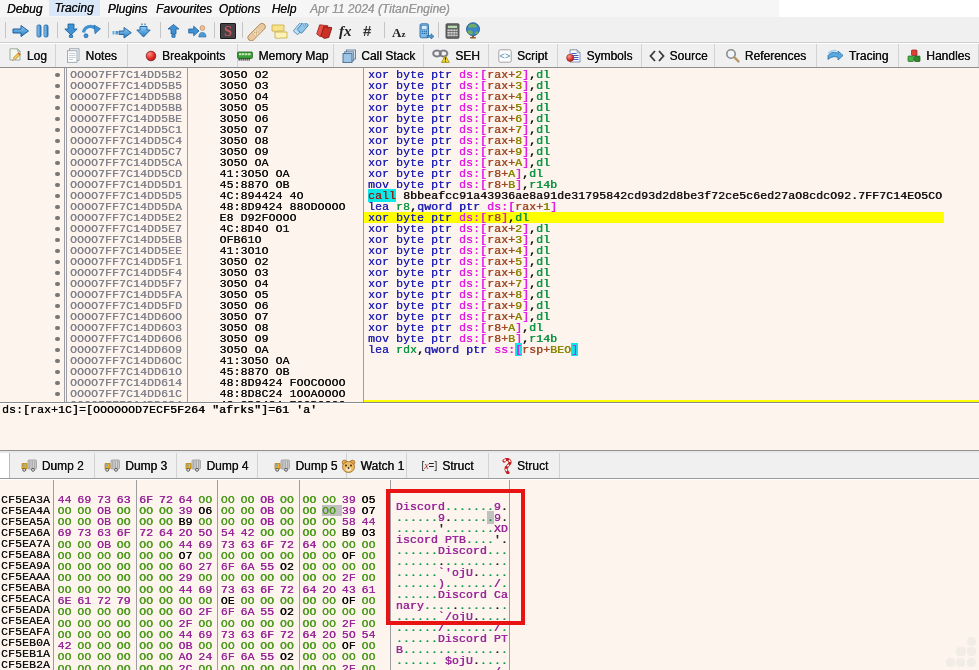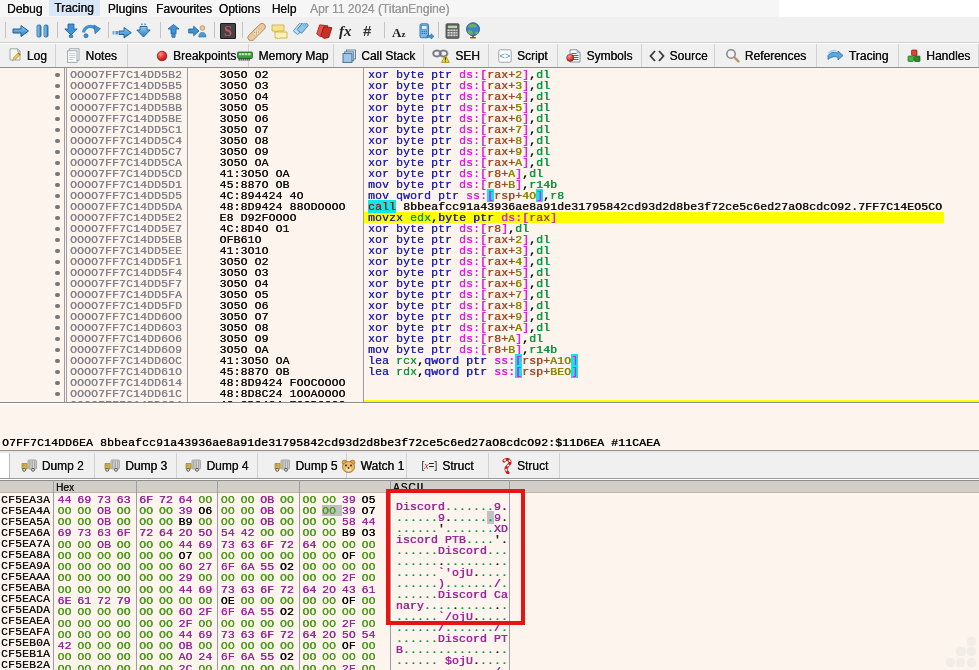--- a/index.html
+++ b/index.html
@@ -1,18 +1,18 @@
 <!DOCTYPE html>
 <html><head><meta charset="utf-8"><style>
 *{margin:0;padding:0;box-sizing:border-box;}
 html,body{width:979px;height:670px;overflow:hidden;background:#fff;font-family:"Liberation Sans",sans-serif;}
 #root{position:relative;width:979px;height:670px;}
 .abs{position:absolute;}
 
-#menu{position:absolute;left:0;top:0;width:779px;height:17px;background:#f6f6f6;}
+#menu{position:absolute;left:0;top:0;width:779px;height:17px;background:#f6f6f6;font-style:italic;}
 #menu .mi{position:absolute;top:1.5px;height:15px;line-height:14px;font-size:12px;color:#111;text-shadow:0.3px 0 0 currentcolor;}
 #menu .hl{background:#d9e7f8;}
 
 #tbar{position:absolute;left:0;top:17px;width:979px;height:26px;background:#f0f0f0;border-bottom:1px solid #cfcfcf;}
 .ticon{position:absolute;}
 .tsep{position:absolute;top:5px;height:16px;width:1px;background:#c4c4c4;}
 
 #tabs{position:absolute;left:0;top:44px;width:979px;height:24px;background:#f0f0f0;border-bottom:1px solid #8e8e8e;}
 #dtabs{position:absolute;left:0;top:453px;width:979px;height:26px;background:#f0f0f0;border-bottom:1px solid #9a9a9a;}
 .tab{position:absolute;top:0;height:23px;display:flex;align-items:center;justify-content:center;gap:5px;border-right:1px solid #d2d2d2;}
@@ -199,21 +199,21 @@
       <div class="tab" style="left:55.7px;width:72.0px">
         <svg width="15" height="15" viewBox="0 0 15 15" style="">
           <rect x="3.5" y="0.8" width="9.5" height="11.5" fill="#f5f8fa" stroke="#8a96a4" stroke-width="0.8"></rect>
           <rect x="1.5" y="2.8" width="9.5" height="11.5" fill="#fdfdfd" stroke="#8a96a4" stroke-width="0.8"></rect>
           <g stroke="#b8c4d0" stroke-width="0.8">
             <path d="M3 5.5h6.5M3 7.5h6.5M3 9.5h6.5M3 11.5h4"></path>
           </g>
         </svg>
         <span class="tlab">Notes</span>
       </div>
-      <div class="tab" style="left:144px;width:105.3px">
+      <div class="tab" style="left:133px;width:105.3px">
         <svg width="12" height="12" viewBox="0 0 12 12" style="">
           <circle cx="6" cy="6" r="4.8" fill="url(#rg1)" stroke="#7a1010" stroke-width="0.7"></circle>
           <defs>
             <radialGradient id="rg1" cx="0.35" cy="0.3" r="0.9">
               <stop offset="0" stop-color="#ff9088"></stop>
               <stop offset="0.55" stop-color="#e02820"></stop>
               <stop offset="1" stop-color="#9a1410"></stop>
             </radialGradient>
           </defs>
         </svg>
@@ -425,42 +425,40 @@
         <div class="ln"><span class="tb">xor&nbsp;byte&nbsp;ptr&nbsp;</span><span class="tm">ds:[</span><span class="ts">rax+</span><span class="to">3</span><span class="tm">]</span><span class="tk">,</span><span class="tg">dl</span></div>
         <div class="ln"><span class="tb">xor&nbsp;byte&nbsp;ptr&nbsp;</span><span class="tm">ds:[</span><span class="ts">rax+</span><span class="to">4</span><span class="tm">]</span><span class="tk">,</span><span class="tg">dl</span></div>
         <div class="ln"><span class="tb">xor&nbsp;byte&nbsp;ptr&nbsp;</span><span class="tm">ds:[</span><span class="ts">rax+</span><span class="to">5</span><span class="tm">]</span><span class="tk">,</span><span class="tg">dl</span></div>
         <div class="ln"><span class="tb">xor&nbsp;byte&nbsp;ptr&nbsp;</span><span class="tm">ds:[</span><span class="ts">rax+</span><span class="to">6</span><span class="tm">]</span><span class="tk">,</span><span class="tg">dl</span></div>
         <div class="ln"><span class="tb">xor&nbsp;byte&nbsp;ptr&nbsp;</span><span class="tm">ds:[</span><span class="ts">rax+</span><span class="to">7</span><span class="tm">]</span><span class="tk">,</span><span class="tg">dl</span></div>
         <div class="ln"><span class="tb">xor&nbsp;byte&nbsp;ptr&nbsp;</span><span class="tm">ds:[</span><span class="ts">rax+</span><span class="to">8</span><span class="tm">]</span><span class="tk">,</span><span class="tg">dl</span></div>
         <div class="ln"><span class="tb">xor&nbsp;byte&nbsp;ptr&nbsp;</span><span class="tm">ds:[</span><span class="ts">rax+</span><span class="to">9</span><span class="tm">]</span><span class="tk">,</span><span class="tg">dl</span></div>
         <div class="ln"><span class="tb">xor&nbsp;byte&nbsp;ptr&nbsp;</span><span class="tm">ds:[</span><span class="ts">rax+</span><span class="to">A</span><span class="tm">]</span><span class="tk">,</span><span class="tg">dl</span></div>
         <div class="ln"><span class="tb">xor&nbsp;byte&nbsp;ptr&nbsp;</span><span class="tm">ds:[</span><span class="ts">r8+</span><span class="to">A</span><span class="tm">]</span><span class="tk">,</span><span class="tg">dl</span></div>
         <div class="ln"><span class="tb">mov&nbsp;byte&nbsp;ptr&nbsp;</span><span class="tm">ds:[</span><span class="ts">r8+</span><span class="to">B</span><span class="tm">]</span><span class="tk">,</span><span class="tg">r14b</span></div>
-        <div class="ln"><span class="tb">mov&nbsp;qword&nbsp;ptr&nbsp;</span><span class="tm">ss:</span><span class="tc">[</span><span class="ts">rsp+</span><span class="to">4O</span><span class="tc">]</span><span class="tk">,</span><span class="tg">r8</span></div>
         <div class="ln"><span class="tC">call</span><span class="ty">&nbsp;</span><span class="tr">8bbeafcc91a43936ae8a91de31795842cd93d2d8be3f72ce5c6ed27aO8cdcO92.7FF7C14EO5CO</span></div>
-        <div class="ln"><span class="tb">movzx&nbsp;</span><span class="tg">edx</span><span class="tk">,</span><span class="tb">byte&nbsp;ptr&nbsp;</span><span class="tm">ds:[</span><span class="ts">rax</span><span class="tm">]</span></div>
+        <div class="ln"><span class="tb">lea&nbsp;</span><span class="tg">r8</span><span class="tk">,</span><span class="tb">qword&nbsp;ptr&nbsp;</span><span class="tm">ds:[</span><span class="ts">rax+</span><span class="to">1</span><span class="tm">]</span></div>
         <div class="ln"><span class="tb">xor&nbsp;byte&nbsp;ptr&nbsp;</span><span class="tm">ds:[</span><span class="ts">r8</span><span class="tm">]</span><span class="tk">,</span><span class="tg">dl</span></div>
         <div class="ln"><span class="tb">xor&nbsp;byte&nbsp;ptr&nbsp;</span><span class="tm">ds:[</span><span class="ts">rax+</span><span class="to">2</span><span class="tm">]</span><span class="tk">,</span><span class="tg">dl</span></div>
         <div class="ln"><span class="tb">xor&nbsp;byte&nbsp;ptr&nbsp;</span><span class="tm">ds:[</span><span class="ts">rax+</span><span class="to">3</span><span class="tm">]</span><span class="tk">,</span><span class="tg">dl</span></div>
         <div class="ln"><span class="tb">xor&nbsp;byte&nbsp;ptr&nbsp;</span><span class="tm">ds:[</span><span class="ts">rax+</span><span class="to">4</span><span class="tm">]</span><span class="tk">,</span><span class="tg">dl</span></div>
         <div class="ln"><span class="tb">xor&nbsp;byte&nbsp;ptr&nbsp;</span><span class="tm">ds:[</span><span class="ts">rax+</span><span class="to">5</span><span class="tm">]</span><span class="tk">,</span><span class="tg">dl</span></div>
         <div class="ln"><span class="tb">xor&nbsp;byte&nbsp;ptr&nbsp;</span><span class="tm">ds:[</span><span class="ts">rax+</span><span class="to">6</span><span class="tm">]</span><span class="tk">,</span><span class="tg">dl</span></div>
         <div class="ln"><span class="tb">xor&nbsp;byte&nbsp;ptr&nbsp;</span><span class="tm">ds:[</span><span class="ts">rax+</span><span class="to">7</span><span class="tm">]</span><span class="tk">,</span><span class="tg">dl</span></div>
         <div class="ln"><span class="tb">xor&nbsp;byte&nbsp;ptr&nbsp;</span><span class="tm">ds:[</span><span class="ts">rax+</span><span class="to">8</span><span class="tm">]</span><span class="tk">,</span><span class="tg">dl</span></div>
         <div class="ln"><span class="tb">xor&nbsp;byte&nbsp;ptr&nbsp;</span><span class="tm">ds:[</span><span class="ts">rax+</span><span class="to">9</span><span class="tm">]</span><span class="tk">,</span><span class="tg">dl</span></div>
         <div class="ln"><span class="tb">xor&nbsp;byte&nbsp;ptr&nbsp;</span><span class="tm">ds:[</span><span class="ts">rax+</span><span class="to">A</span><span class="tm">]</span><span class="tk">,</span><span class="tg">dl</span></div>
         <div class="ln"><span class="tb">xor&nbsp;byte&nbsp;ptr&nbsp;</span><span class="tm">ds:[</span><span class="ts">r8+</span><span class="to">A</span><span class="tm">]</span><span class="tk">,</span><span class="tg">dl</span></div>
         <div class="ln"><span class="tb">mov&nbsp;byte&nbsp;ptr&nbsp;</span><span class="tm">ds:[</span><span class="ts">r8+</span><span class="to">B</span><span class="tm">]</span><span class="tk">,</span><span class="tg">r14b</span></div>
-        <div class="ln"><span class="tb">lea&nbsp;</span><span class="tg">rcx</span><span class="tk">,</span><span class="tb">qword&nbsp;ptr&nbsp;</span><span class="tm">ss:</span><span class="tc">[</span><span class="ts">rsp+</span><span class="to">A1O</span><span class="tc">]</span></div>
         <div class="ln"><span class="tb">lea&nbsp;</span><span class="tg">rdx</span><span class="tk">,</span><span class="tb">qword&nbsp;ptr&nbsp;</span><span class="tm">ss:</span><span class="tc">[</span><span class="ts">rsp+</span><span class="to">BEO</span><span class="tc">]</span></div>
       </div>
 </div>
 <div class="abs" style="left:0;top:402.4px;width:979px;height:1.1px;background:#8a8a8a"></div>
 <div id="info">
- <div class="abs" style="left:2px;top:32.1px">O7FF7C14DD6EA&nbsp;8bbeafcc91a43936ae8a91de31795842cd93d2d8be3f72ce5c6ed27aO8cdcO92:$11D6EA&nbsp;#11CAEA</div>
+ <div class="abs" style="left:2px;top:-0.7px">ds:[rax+1C]=[OOOOOOD7ECF5F264&nbsp;"afrks"]=61&nbsp;'a'</div>
 </div>
 <div class="abs" style="left:0;top:449.5px;width:979px;height:4px;background:#e8e8e8;border-top:1px solid #909090;border-bottom:1px solid #909090"></div>
 <div id="dtabs">
       <div class="notch"></div>
       <div class="tab" style="left:10.0px;width:85.4px">
         <svg width="16" height="13" viewBox="0 0 16 13" style="">
           <rect x="7" y="1" width="8.4" height="9" rx="1" fill="#d8d8d8" stroke="#888" stroke-width="0.7"></rect>
           <g stroke="#aaa" stroke-width="1.4">
             <path d="M8.8 1.4v8.2M11.2 1.4v8.2M13.6 1.4v8.2"></path>
           </g>
@@ -528,24 +526,20 @@
       </div>
       <div class="tab" style="left:488.8px;width:71.5px">
         <svg width="12" height="16" viewBox="0 0 12 16" style="">
           <path d="M4 3C5.4 1 8.6 1 9.7 3c1 1.9-0.3 3.4-1.7 4.6C6.6 8.8 5.7 10 6.1 11.6c0.4 1.5 1.1 2.4 1.9 3.2" fill="none" stroke="#c41d1d" stroke-width="3.1" stroke-linecap="round"></path>
           <path d="M4 3C5.4 1 8.6 1 9.7 3c1 1.9-0.3 3.4-1.7 4.6C6.6 8.8 5.7 10 6.1 11.6c0.4 1.5 1.1 2.4 1.9 3.2" fill="none" stroke="#ffffff" stroke-width="1.5" stroke-linecap="butt" stroke-dasharray="2.2 3"></path>
         </svg>
         <span class="tlab">Struct</span>
       </div>
     </div>
 <div id="dump">
- <div id="dhead">
-        <span style="position:absolute;left:56px;top:1px">Hex</span>
-        <span style="position:absolute;left:393px;top:1px;letter-spacing:1px">ASCII</span>
-      </div>
  <div class="dvl" style="left:53px"></div>
  <div class="dvl" style="left:136.2px"></div>
  <div class="dvl" style="left:217.3px"></div>
  <div class="dvl" style="left:298.5px"></div>
  <div class="dvl" style="left:389.8px"></div>
  <div class="dvl" style="left:508.6px"></div>
  <div class="abs" style="left:1px;top:14.1px;color:#141414">
         <div class="ln">CF5EA3A</div>
         <div class="ln">CF5EA4A</div>
         <div class="ln">CF5EA5A</div>

